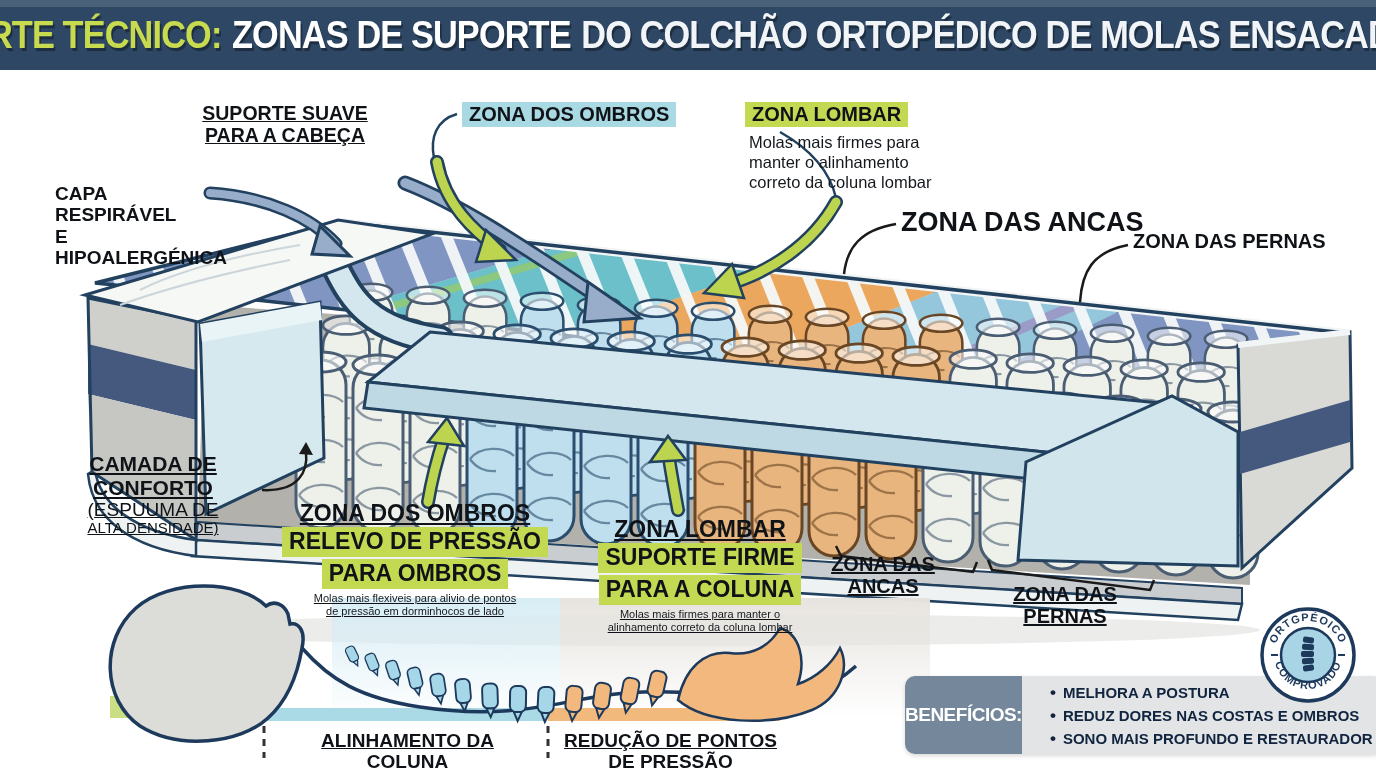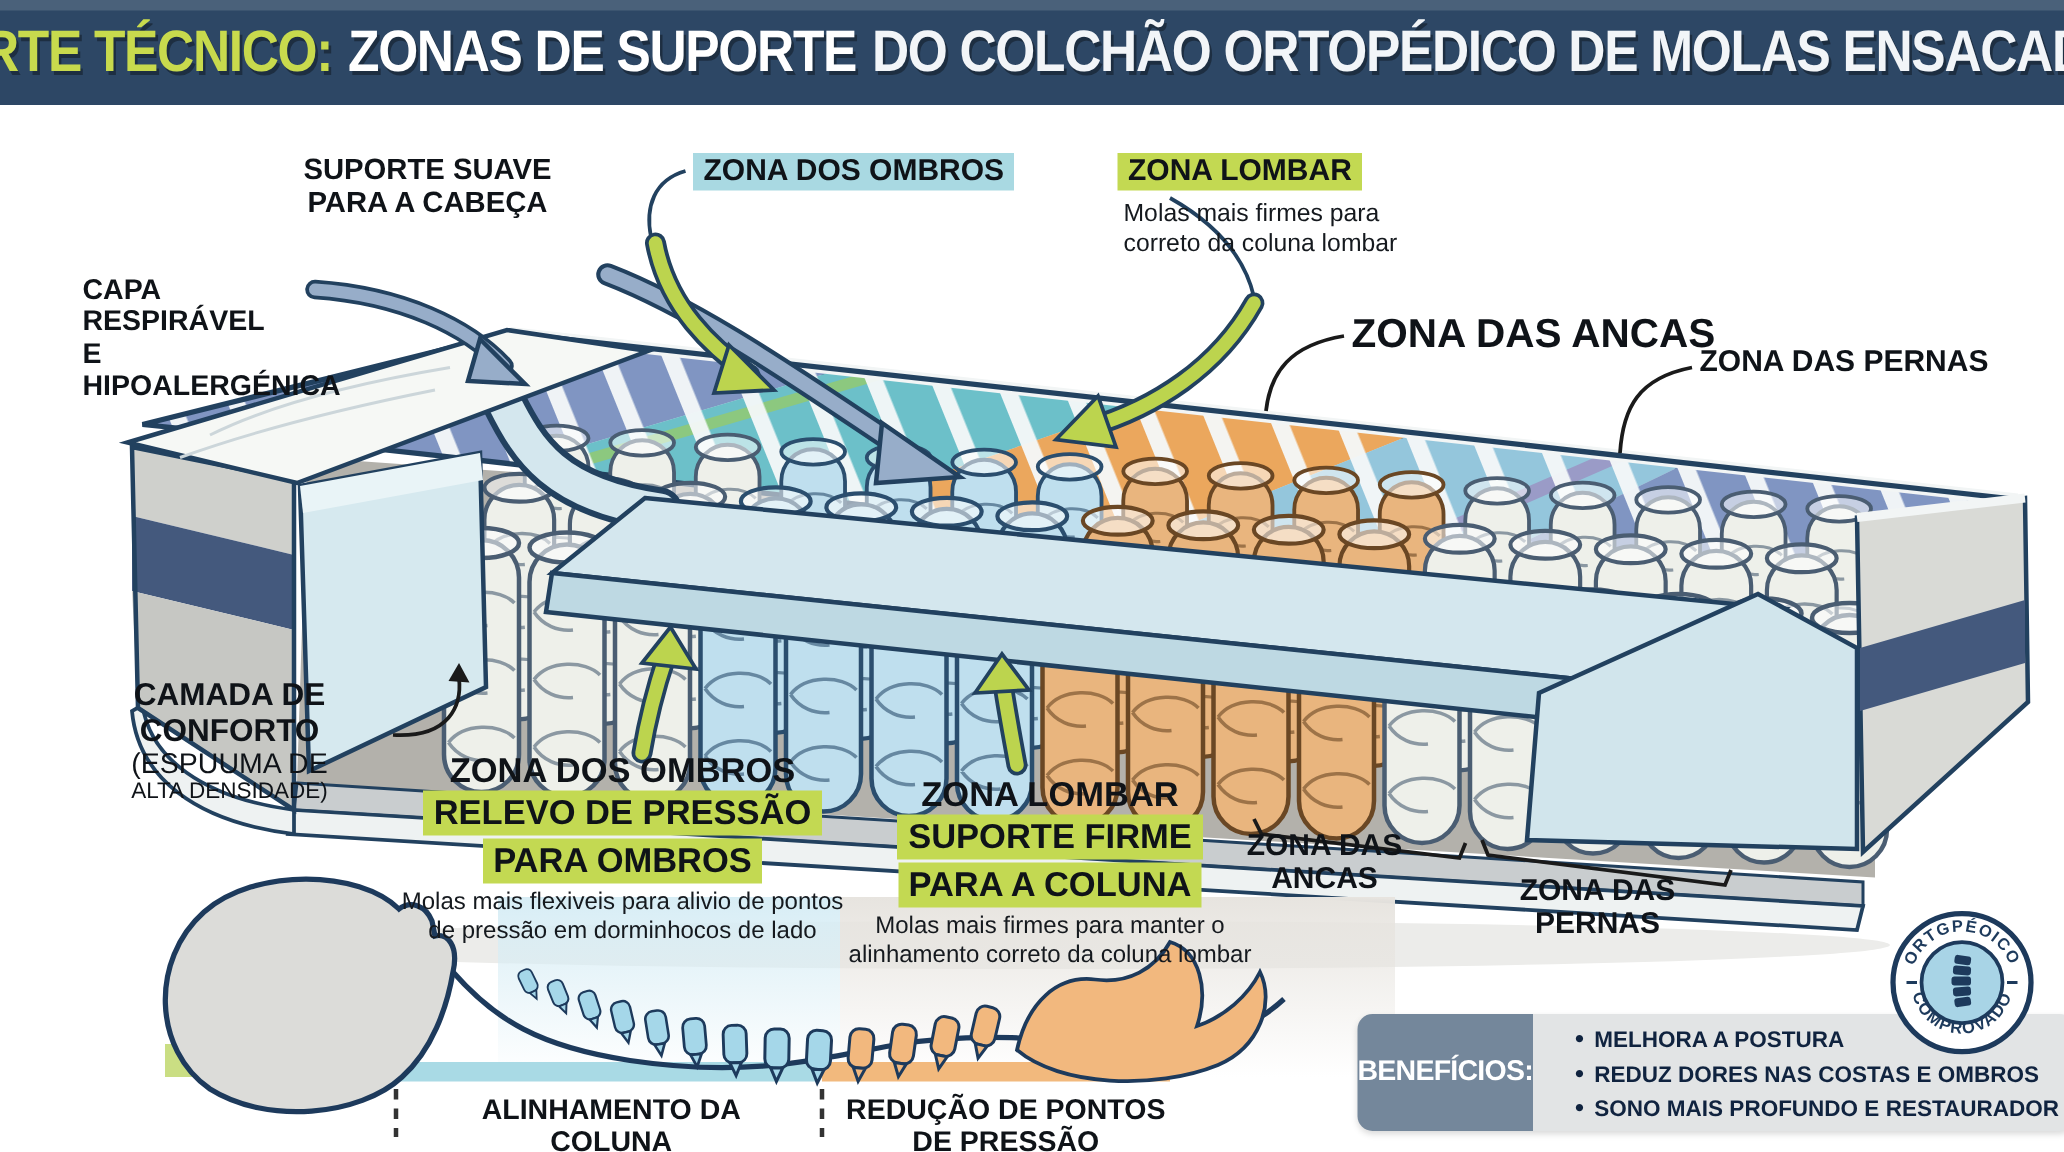--- a/index.html
+++ b/index.html
@@ -17,27 +17,27 @@
     white-space:nowrap;font-weight:bold;font-size:39px;letter-spacing:-1px;
     transform:scaleX(.88);transform-origin:center;
     text-shadow:2px 3px 0 rgba(0,0,0,.35);
   }
   .t-accent{color:#c8da4d;margin-right:12px;}
   .t-strong{color:#ffffff;margin-right:12px;}
   .t-rest{color:#f2f5f8;}
   
   .lbl{position:absolute;color:#0f1318;font-weight:bold;line-height:1.12;}
   .lbl .rg{font-weight:normal;}
-  .center{text-align:center;}
+  .center{text-align:center;text-decoration:underline;}
   .hl-cyan{display:inline-block;background:#a9d9e2;padding:1px 7px 2px;}
   .hl-green{display:inline-block;background:#c3d952;padding:1px 7px 2px;}
   .desc{position:absolute;color:#15191e;font-weight:normal;font-size:16.5px;line-height:1.22;}
   .zonetitle{font-size:23px;line-height:1.12;}
   .zonehl{font-size:23px;line-height:1.18;}
-  .smalldesc{font-size:16px;line-height:1.2;font-weight:normal;color:#15191e;}
+  .smalldesc{font-size:11px;line-height:1.2;font-weight:normal;color:#15191e;}
   
   .benefits{position:absolute;left:905px;top:676px;width:438px;height:78px;display:flex;
     filter:drop-shadow(0 2px 2px rgba(0,0,0,.15));}
   .benefits-label{
     width:124px;background:#74879b;border-radius:10px 0 0 10px;color:#fff;
     display:flex;align-items:center;justify-content:center;font-weight:bold;font-size:19px;
     letter-spacing:-0.5px;
   }
   .benefits-list{
     flex:1;background:#e2e4e5;border-radius:0 10px 10px 0;padding:9px 10px 8px 28px;
@@ -293,20 +293,21 @@
 
   <div class="lbl" style="left:462px;top:102px;font-size:20px;">
     <span class="hl-cyan">ZONA DOS OMBROS</span>
   </div>
 
   <div class="lbl" style="left:745px;top:102px;font-size:20px;">
     <span class="hl-green">ZONA LOMBAR</span>
   </div>
   <div class="desc" style="left:749px;top:132px;width:230px;">
     <div>Molas mais firmes para</div>
+    <div>manter o alinhamento</div>
     <div>correto da coluna lombar</div>
   </div>
 
   <div class="lbl" style="left:901px;top:207px;font-size:27px;">ZONA DAS ANCAS</div>
 
   <div class="lbl" style="left:1133px;top:230px;font-size:20px;">ZONA DAS PERNAS</div>
 
   <div class="lbl center" style="left:48px;top:452px;width:210px;">
     <div style="font-size:21px;">CAMADA DE</div>
     <div style="font-size:21px;">CONFORTO</div>

